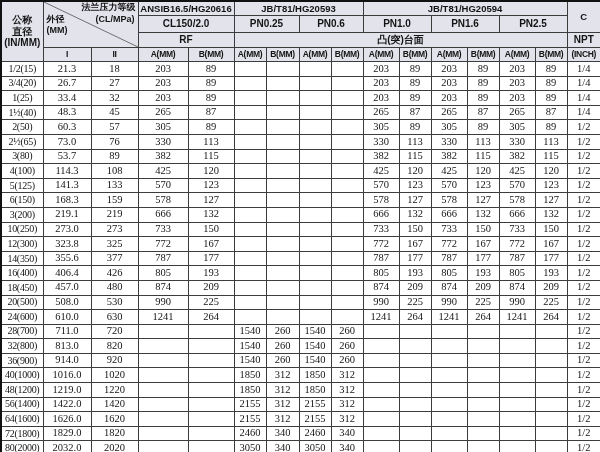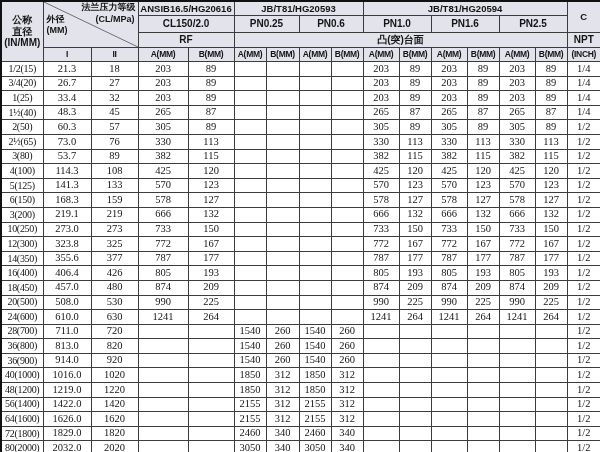--- a/index.html
+++ b/index.html
@@ -435,21 +435,21 @@
         <td class="">260</td>
         <td class=""></td>
         <td class=""></td>
         <td class=""></td>
         <td class=""></td>
         <td class=""></td>
         <td class=""></td>
         <td class="">1/2</td>
       </tr>
       <tr>
-        <td class="name">36(800)</td>
+        <td class="name">32(800)</td>
         <td class="">813.0</td>
         <td class="">820</td>
         <td class=""></td>
         <td class=""></td>
         <td class="">1540</td>
         <td class="">260</td>
         <td class="">1540</td>
         <td class="">260</td>
         <td class=""></td>
         <td class=""></td>

